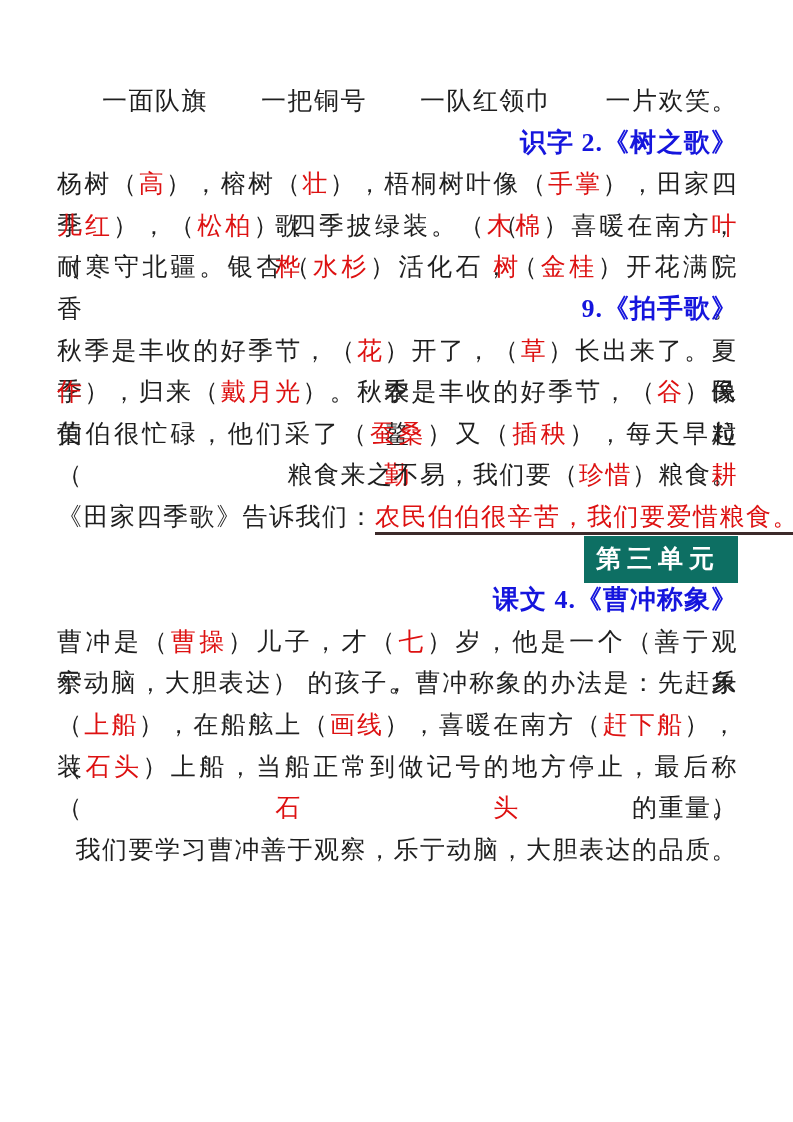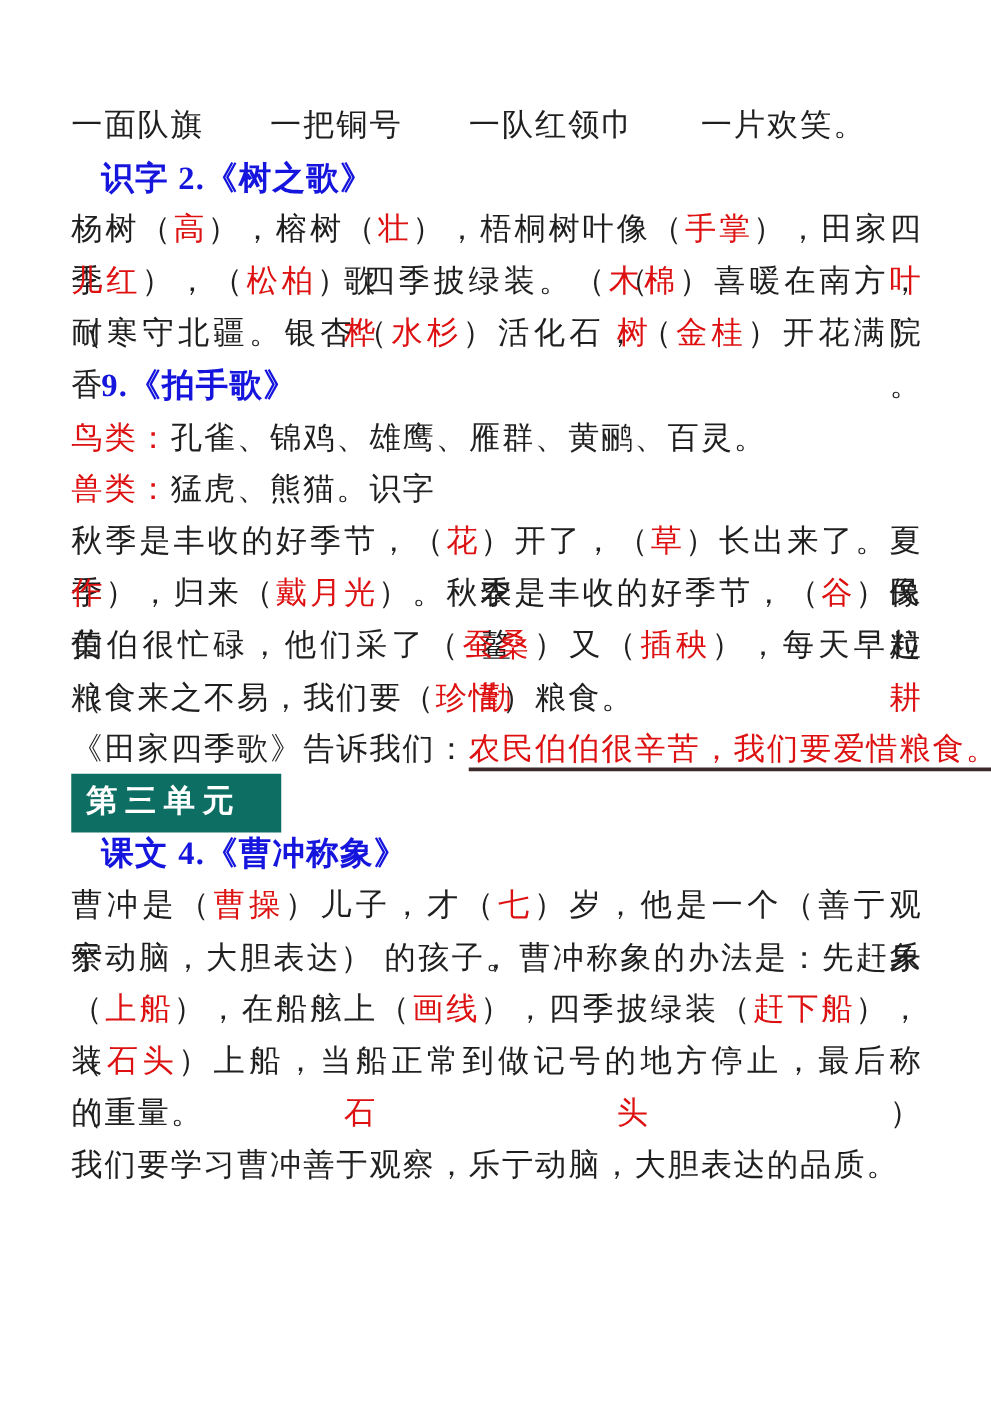--- a/index.html
+++ b/index.html
@@ -17,20 +17,21 @@
     top: 80px;
     width: 681px;
   }
   .line {
     font-size: 25px;
     line-height: 41.6px;
     height: 41.6px;
     color: #1f1f1f;
     letter-spacing: 1.5px;
     white-space: nowrap;
+    text-align: right;
   }
   .line.justify {
     white-space: normal;
     text-align: justify;
     text-align-last: justify;
     word-break: break-all;
   }
   .line.heading {
     font-weight: bold;
     font-size: 26px;
@@ -46,44 +47,42 @@
     text-decoration-thickness: 2.5px;
     text-underline-offset: 7px;
   }
   .badge {
     display: inline-block;
     background: var(--teal);
     color: #ffffff;
     font-weight: bold;
     font-size: 25px;
     letter-spacing: 6px;
-    padding: 2px 32px 4px 12px;
+    padding: 2px 18px 4px 12px;
     transform: translateY(-2px);
   }
 </style>
 </head>
 <body>
 
 <div class="page" style="--red: #dd1111; --blue: #1515dd; --teal: #0d6f63;">
   <div class="content">
       <div class="line"><span class="seg-text">一面队旗　　一把铜号　　一队红领巾　　一片欢笑。</span></div>
       <div class="line heading"><span class="seg-blue">识字 2.《树之歌》</span></div>
       <div class="line justify"><span class="seg-text">杨树（</span><span class="seg-red">高</span><span class="seg-text">），榕树（</span><span class="seg-red">壮</span><span class="seg-text">），梧桐树叶像（</span><span class="seg-red">手掌</span><span class="seg-text">），田家四季歌（</span><span class="seg-red">叶</span></div>
       <div class="line justify"><span class="seg-red">儿红</span><span class="seg-text">），（</span><span class="seg-red">松柏</span><span class="seg-text">） 四季披绿装。（</span><span class="seg-red">木棉</span><span class="seg-text">）喜暖在南方，（</span><span class="seg-red">桦树</span><span class="seg-text">）</span></div>
       <div class="line justify"><span class="seg-text">耐寒守北疆。银杏（</span><span class="seg-red">水杉</span><span class="seg-text">）活化石，（</span><span class="seg-red">金桂</span><span class="seg-text">）开花满院香。</span></div>
       <div class="line heading"><span class="seg-blue">9.《拍手歌》</span></div>
-      <div class="line"><span class="seg-red">鸟类：</span><span class="seg-text">孔雀、锦鸡、雄鹰、雁群、黄鹂、百灵。</span></div>
-      <div class="line"><span class="seg-red">兽类：</span><span class="seg-text">猛虎、熊猫。识字</span></div>
       <div class="line justify"><span class="seg-text">秋季是丰收的好季节，（</span><span class="seg-red">花</span><span class="seg-text">）开了，（</span><span class="seg-red">草</span><span class="seg-text">）长出来了。夏季农民</span></div>
       <div class="line justify"><span class="seg-red">作</span><span class="seg-text">），归来（</span><span class="seg-red">戴月光</span><span class="seg-text">）。秋季是丰收的好季节，（</span><span class="seg-red">谷</span><span class="seg-text">）像黄鳌粒</span></div>
       <div class="line justify"><span class="seg-text">伯伯很忙碌，他们采了（</span><span class="seg-red">蚕桑</span><span class="seg-text">）又（</span><span class="seg-red">插秧</span><span class="seg-text">），每天早起（</span><span class="seg-red">勤耕</span></div>
       <div class="line"><span class="seg-text">粮食来之不易，我们要（</span><span class="seg-red">珍惜</span><span class="seg-text">）粮食。</span></div>
       <div class="line"><span class="seg-text">《田家四季歌》告诉我们：</span><span class="seg-red seg-underline">农民伯伯很辛苦，我们要爱惜粮食。</span></div>
       <div class="line"><span class="badge"><span class="seg-badge">第三单元</span></span></div>
       <div class="line heading"><span class="seg-blue">课文 4.《曹冲称象》</span></div>
       <div class="line justify"><span class="seg-text">曹冲是（</span><span class="seg-red">曹操</span><span class="seg-text">）儿子，才（</span><span class="seg-red">七</span><span class="seg-text">）岁，他是一个（善亍观察，乐</span></div>
       <div class="line justify"><span class="seg-text">亍动脑，大胆表达） 的孩子。曹冲称象的办法是：先赶象</span></div>
-      <div class="line justify"><span class="seg-text">（</span><span class="seg-red">上船</span><span class="seg-text">），在船舷上（</span><span class="seg-red">画线</span><span class="seg-text">），四季披绿装（</span><span class="seg-red">赶下船</span><span class="seg-text">），装</span></div>
+      <div class="line justify"><span class="seg-text">（</span><span class="seg-red">上船</span><span class="seg-text">），在船舷上（</span><span class="seg-red">画线</span><span class="seg-text">），喜暖在南方（</span><span class="seg-red">赶下船</span><span class="seg-text">），装</span></div>
       <div class="line justify"><span class="seg-text">（</span><span class="seg-red">石头</span><span class="seg-text">）上船，当船正常到做记号的地方停止，最后称（</span><span class="seg-red">石头</span><span class="seg-text">）</span></div>
       <div class="line"><span class="seg-text">的重量。</span></div>
       <div class="line"><span class="seg-text">我们要学习曹冲善于观察，乐亍动脑，大胆表达的品质。</span></div>
     </div>
 </div>
 
 </body></html>

